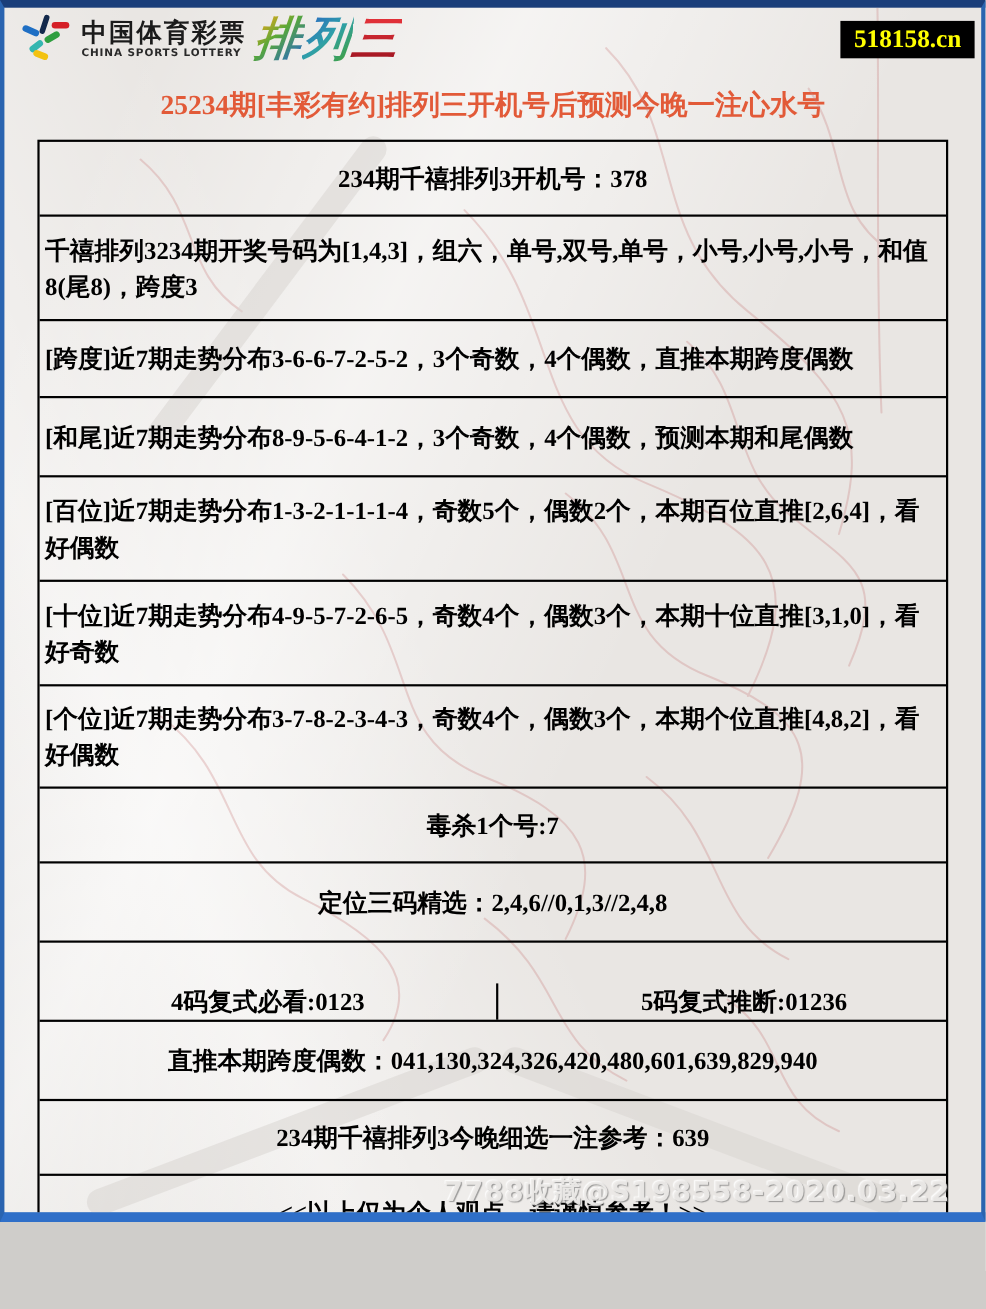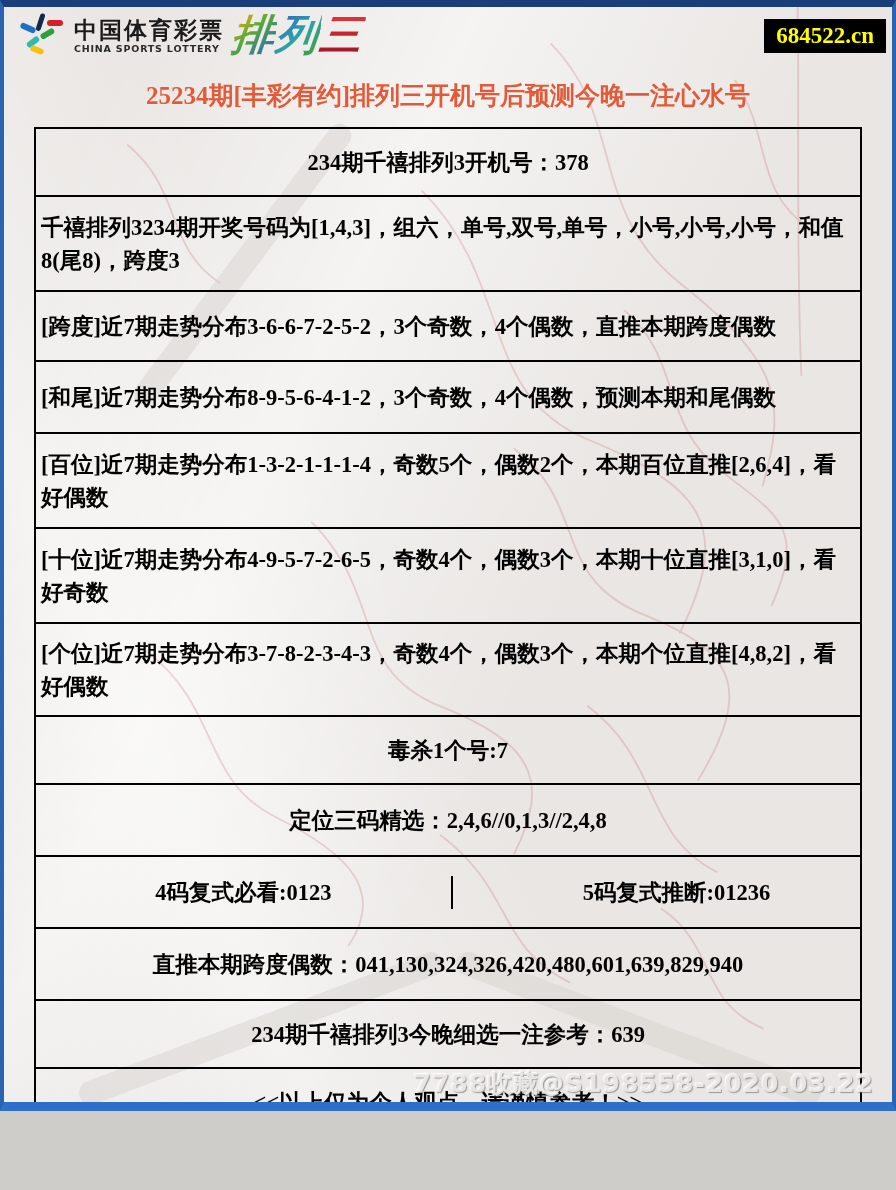--- a/index.html
+++ b/index.html
@@ -63,31 +63,31 @@
     border-bottom: 2px solid #000;
     display: flex; align-items: center;
     font-family: "Liberation Serif", "DejaVu Serif", serif;
     font-weight: 700; font-size: 22.5px; color: #000;
     line-height: 33px;
     padding: 0 5px;
   }
   .row:last-child { border-bottom: none; }
   .row.center { justify-content: center; text-align: center; }
   .row.left { justify-content: flex-start; text-align: left; }
-  .row.split { padding: 0; }
+  .row.split { padding: 0; align-items: flex-end; }
   .row.split .cell {
     flex: 0 0 50.6%; height: 100%;
     display: flex; align-items: center; justify-content: center;
     border-right: 2px solid #000;
   }
   .row.split .cell:last-child { flex: 1 1 auto; border-right: none; padding-left: 40px; }
 
   
   .watermark {
-    position: absolute; right: 18px; bottom: 2px;
+    position: absolute; right: 28px; bottom: 2px;
     font-size: 25px; font-weight: 700; letter-spacing: 1px;
     color: rgba(238,236,233,0.92);
     text-shadow: 1px 1px 1px rgba(110,110,110,0.65), -1px -1px 1px rgba(255,255,255,0.85);
   }
 </style>
 </head>
 <body>
 
 <div class="page">
 
@@ -122,21 +122,21 @@
         <rect x="22" y="20" width="15" height="6" rx="3" fill="#2f9e3f" transform="rotate(-30 29 23)"></rect>
         <rect x="8" y="28" width="14" height="6" rx="3" fill="#35b6b0" transform="rotate(-38 15 31)"></rect>
         <rect x="12" y="36" width="14" height="6" rx="3" fill="#f3c211" transform="rotate(22 19 39)"></rect>
       </svg>
       <div class="brand">
         <div class="brand-cn">中国体育彩票</div>
         <div class="brand-en">CHINA SPORTS LOTTERY</div>
       </div>
       <div class="game-name"><span class="g1">排</span><span class="g2">列</span><span class="g3">三</span></div>
     </div>
-    <div class="site-badge">684522.cn</div>
+    <div class="site-badge">518158.cn</div>
   </div>
 
   <h1 class="title">25234期[丰彩有约]排列三开机号后预测今晚一注心水号</h1>
 
   <div class="ptable">
     <div class="row center" style="min-height:68px">
       <span>234期千禧排列3开机号：378</span>
     </div>
     <div class="row left" style="min-height:95px">
       <span>千禧排列3234期开奖号码为[1,4,3]，组六，单号,双号,单号，小号,小号,小号，和值8(尾8)，跨度3</span>

